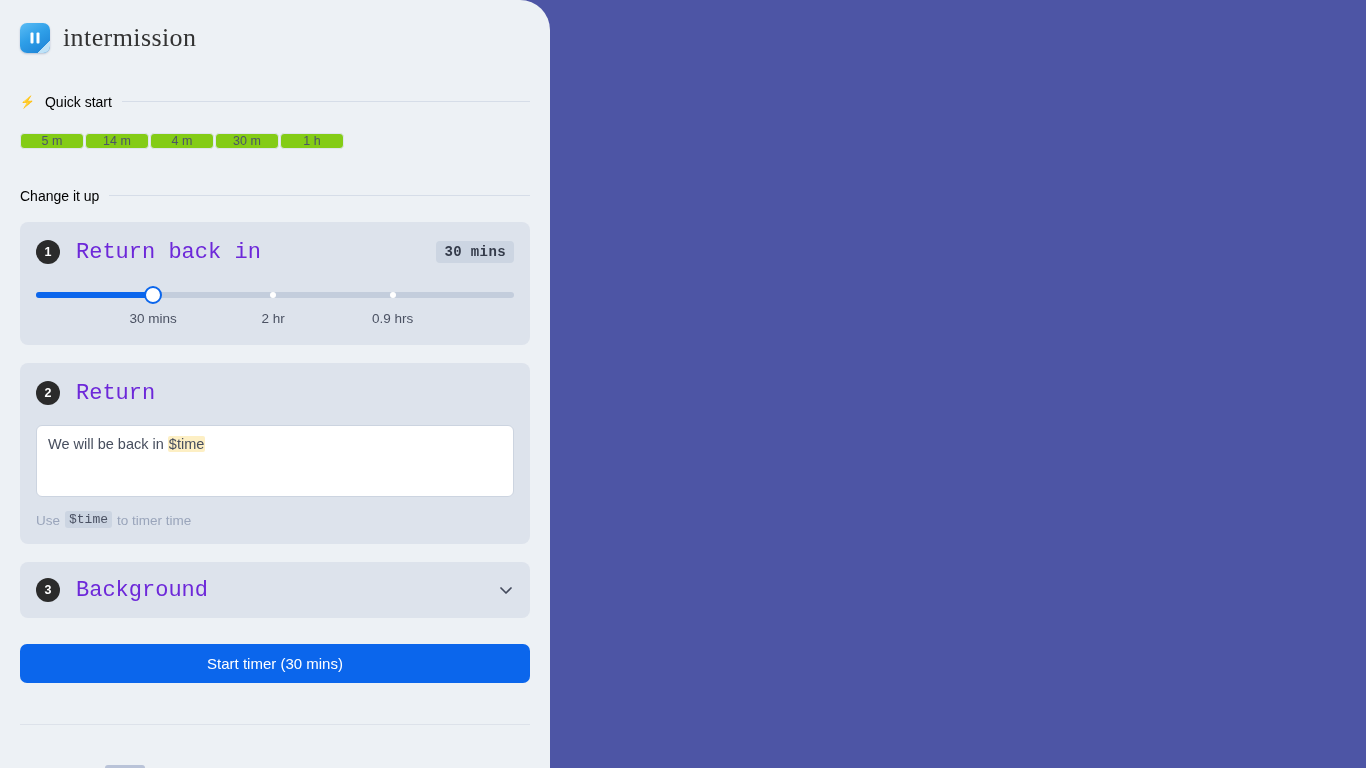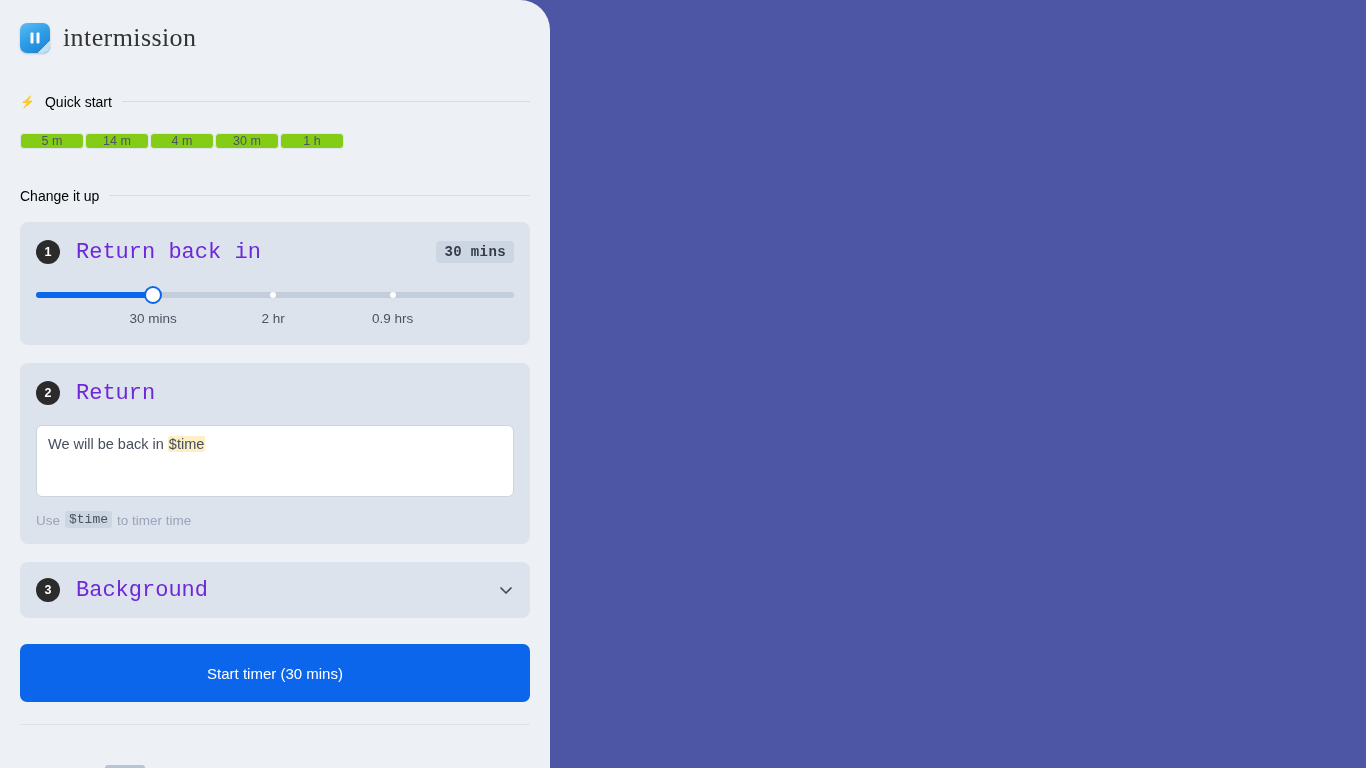--- a/index.html
+++ b/index.html
@@ -271,21 +271,21 @@
     width: 16px;
     height: 16px;
     flex: 0 0 auto;
     cursor: pointer;
   }
   .chevron svg { display: block; }
 
   
   .start-btn {
     margin-top: 26px;
-    height: 58px;
+    height: 39px;
     width: 100%;
     background: #0b66ec;
     border: none;
     border-radius: 7px;
     color: #ffffff;
     font-size: 15px;
     font-family: "Liberation Sans", sans-serif;
     cursor: pointer;
     display: flex;
     align-items: center;

